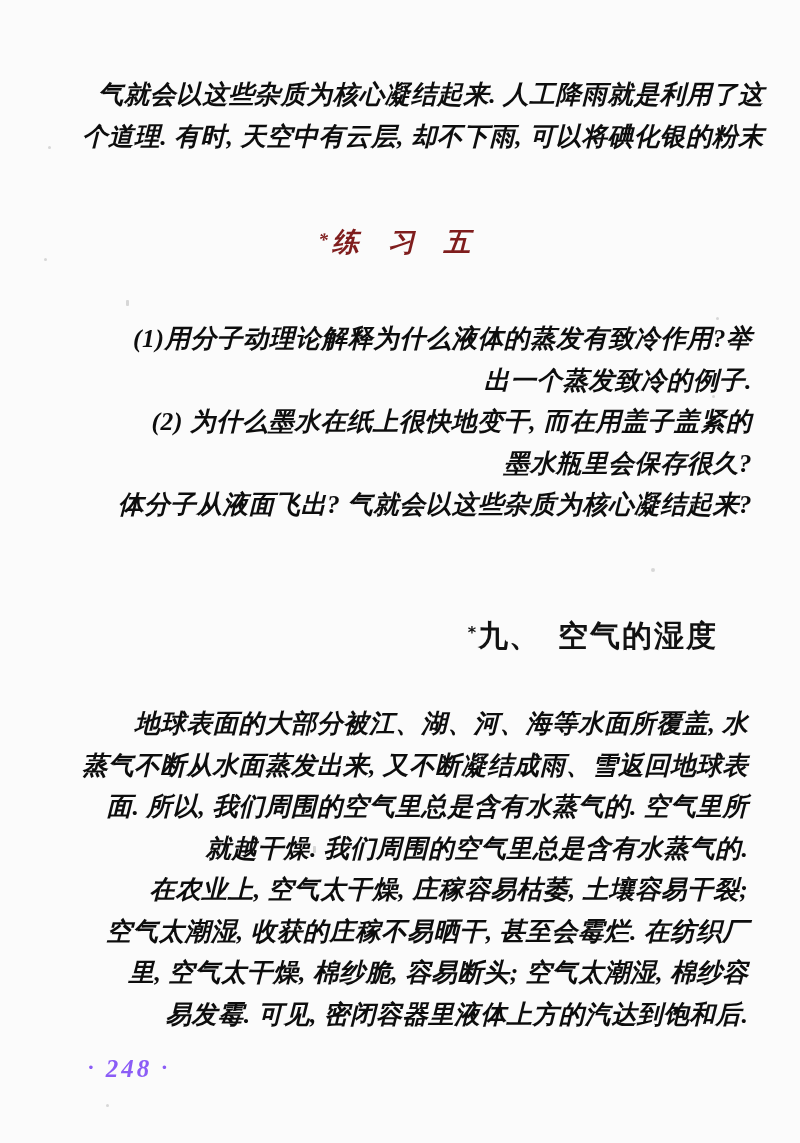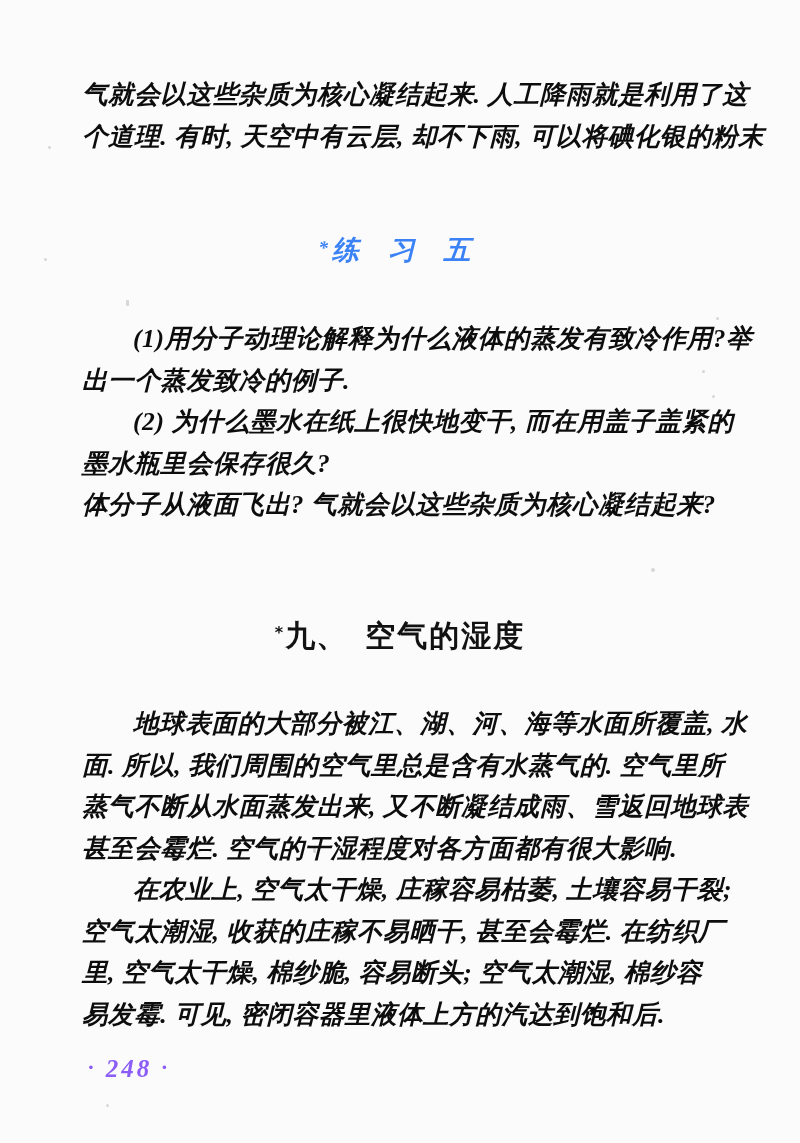--- a/index.html
+++ b/index.html
@@ -46,45 +46,46 @@
     font-size: 25.5px;
     line-height: 41.5px;
     letter-spacing: .6px;
     color: #0d0d0d;
     white-space: nowrap;
     font-style: italic;
   }
   .para .ln {
     display: block;
     height: 41.5px;
+    text-align: right;
   }
   .para .ln.indent {
     text-indent: 51px;
   }
 
   
   .block-continued {
     position: absolute;
     left: 0;
     top: 74px;
   }
 
   
   .ex-heading {
     position: absolute;
     left: 0;
-    top: 232px;
+    top: 224px;
     width: 636px;
     text-align: center;
     font-family: "Liberation Serif", "DejaVu Serif", serif;
     font-weight: 700;
     font-style: italic;
     font-size: 27px;
     letter-spacing: 11px;
-    color: #3b82f6;
+    color: #7f1d1d;
   }
   .ex-heading .star {
     font-size: 19px;
     vertical-align: 5px;
     letter-spacing: 4px;
   }
 
   
   .questions {
     position: absolute;
@@ -94,21 +95,21 @@
   .q-item {
     margin-bottom: 0;
   }
 
   
   .sec-heading {
     position: absolute;
     left: 0;
     top: 616px;
     width: 636px;
-    text-align: center;
+    text-align: right;
     font-family: "DejaVu Sans", "Liberation Sans", sans-serif;
     font-weight: 700;
     font-size: 30px;
     letter-spacing: 2px;
     color: #121212;
   }
   .sec-heading .star {
     font-size: 16px;
     vertical-align: 8px;
     letter-spacing: 0;
@@ -191,23 +192,23 @@
     </div>
 
     <div class="sec-heading">
       <span class="star">*</span><span class="num">九、</span><span class="gap"></span><span>空气的湿度</span>
     </div>
 
     <div class="body-text">
 
       <div class="para">
         <span class="ln indent">地球表面的大部分被江、湖、河、海等水面所覆盖, 水</span>
+        <span class="ln">蒸气不断从水面蒸发出来, 又不断凝结成雨、雪返回地球表</span>
         <span class="ln">面. 所以, 我们周围的空气里总是含有水蒸气的. 空气里所</span>
-        <span class="ln">蒸气不断从水面蒸发出来, 又不断凝结成雨、雪返回地球表</span>
-        <span class="ln">甚至会霉烂. 空气的干湿程度对各方面都有很大影响.</span>
+        <span class="ln">就越干燥. 我们周围的空气里总是含有水蒸气的.</span>
       </div>
 
       <div class="para">
         <span class="ln indent">在农业上, 空气太干燥, 庄稼容易枯萎, 土壤容易干裂;</span>
         <span class="ln">空气太潮湿, 收获的庄稼不易晒干, 甚至会霉烂. 在纺织厂</span>
         <span class="ln">里, 空气太干燥, 棉纱脆, 容易断头; 空气太潮湿, 棉纱容</span>
         <span class="ln">易发霉. 可见, 密闭容器里液体上方的汽达到饱和后.</span>
       </div>
 
     </div>

